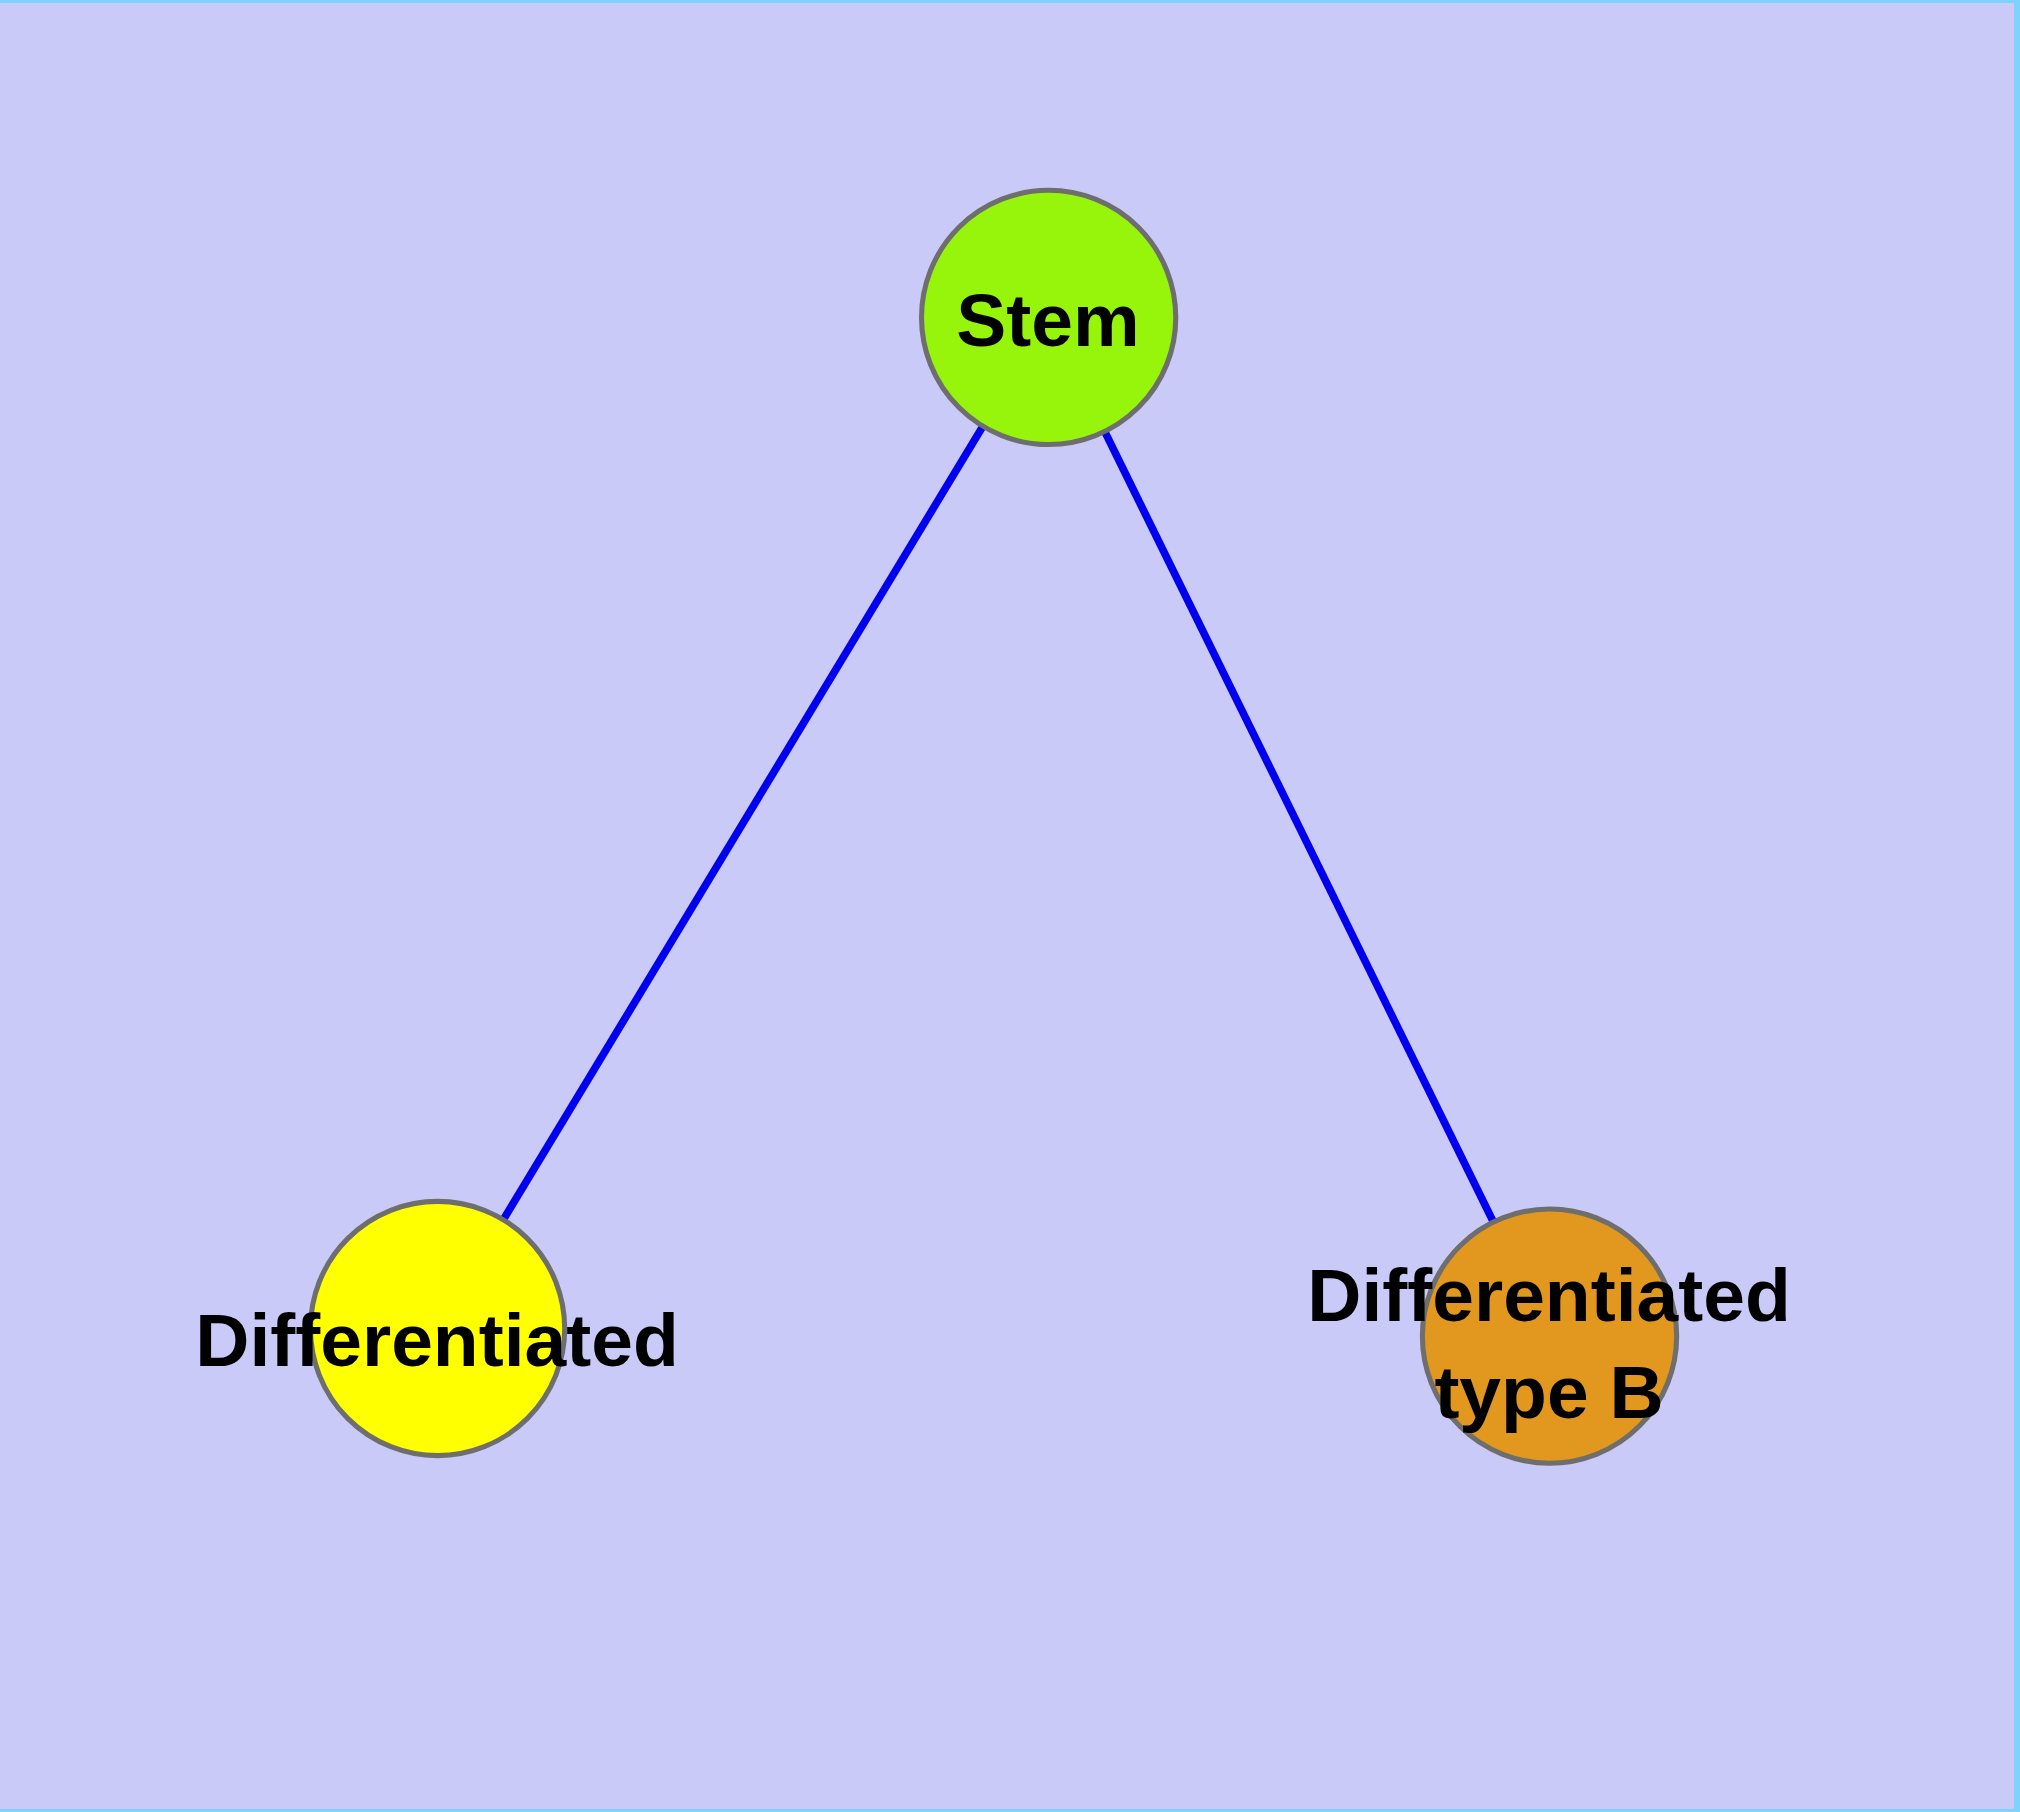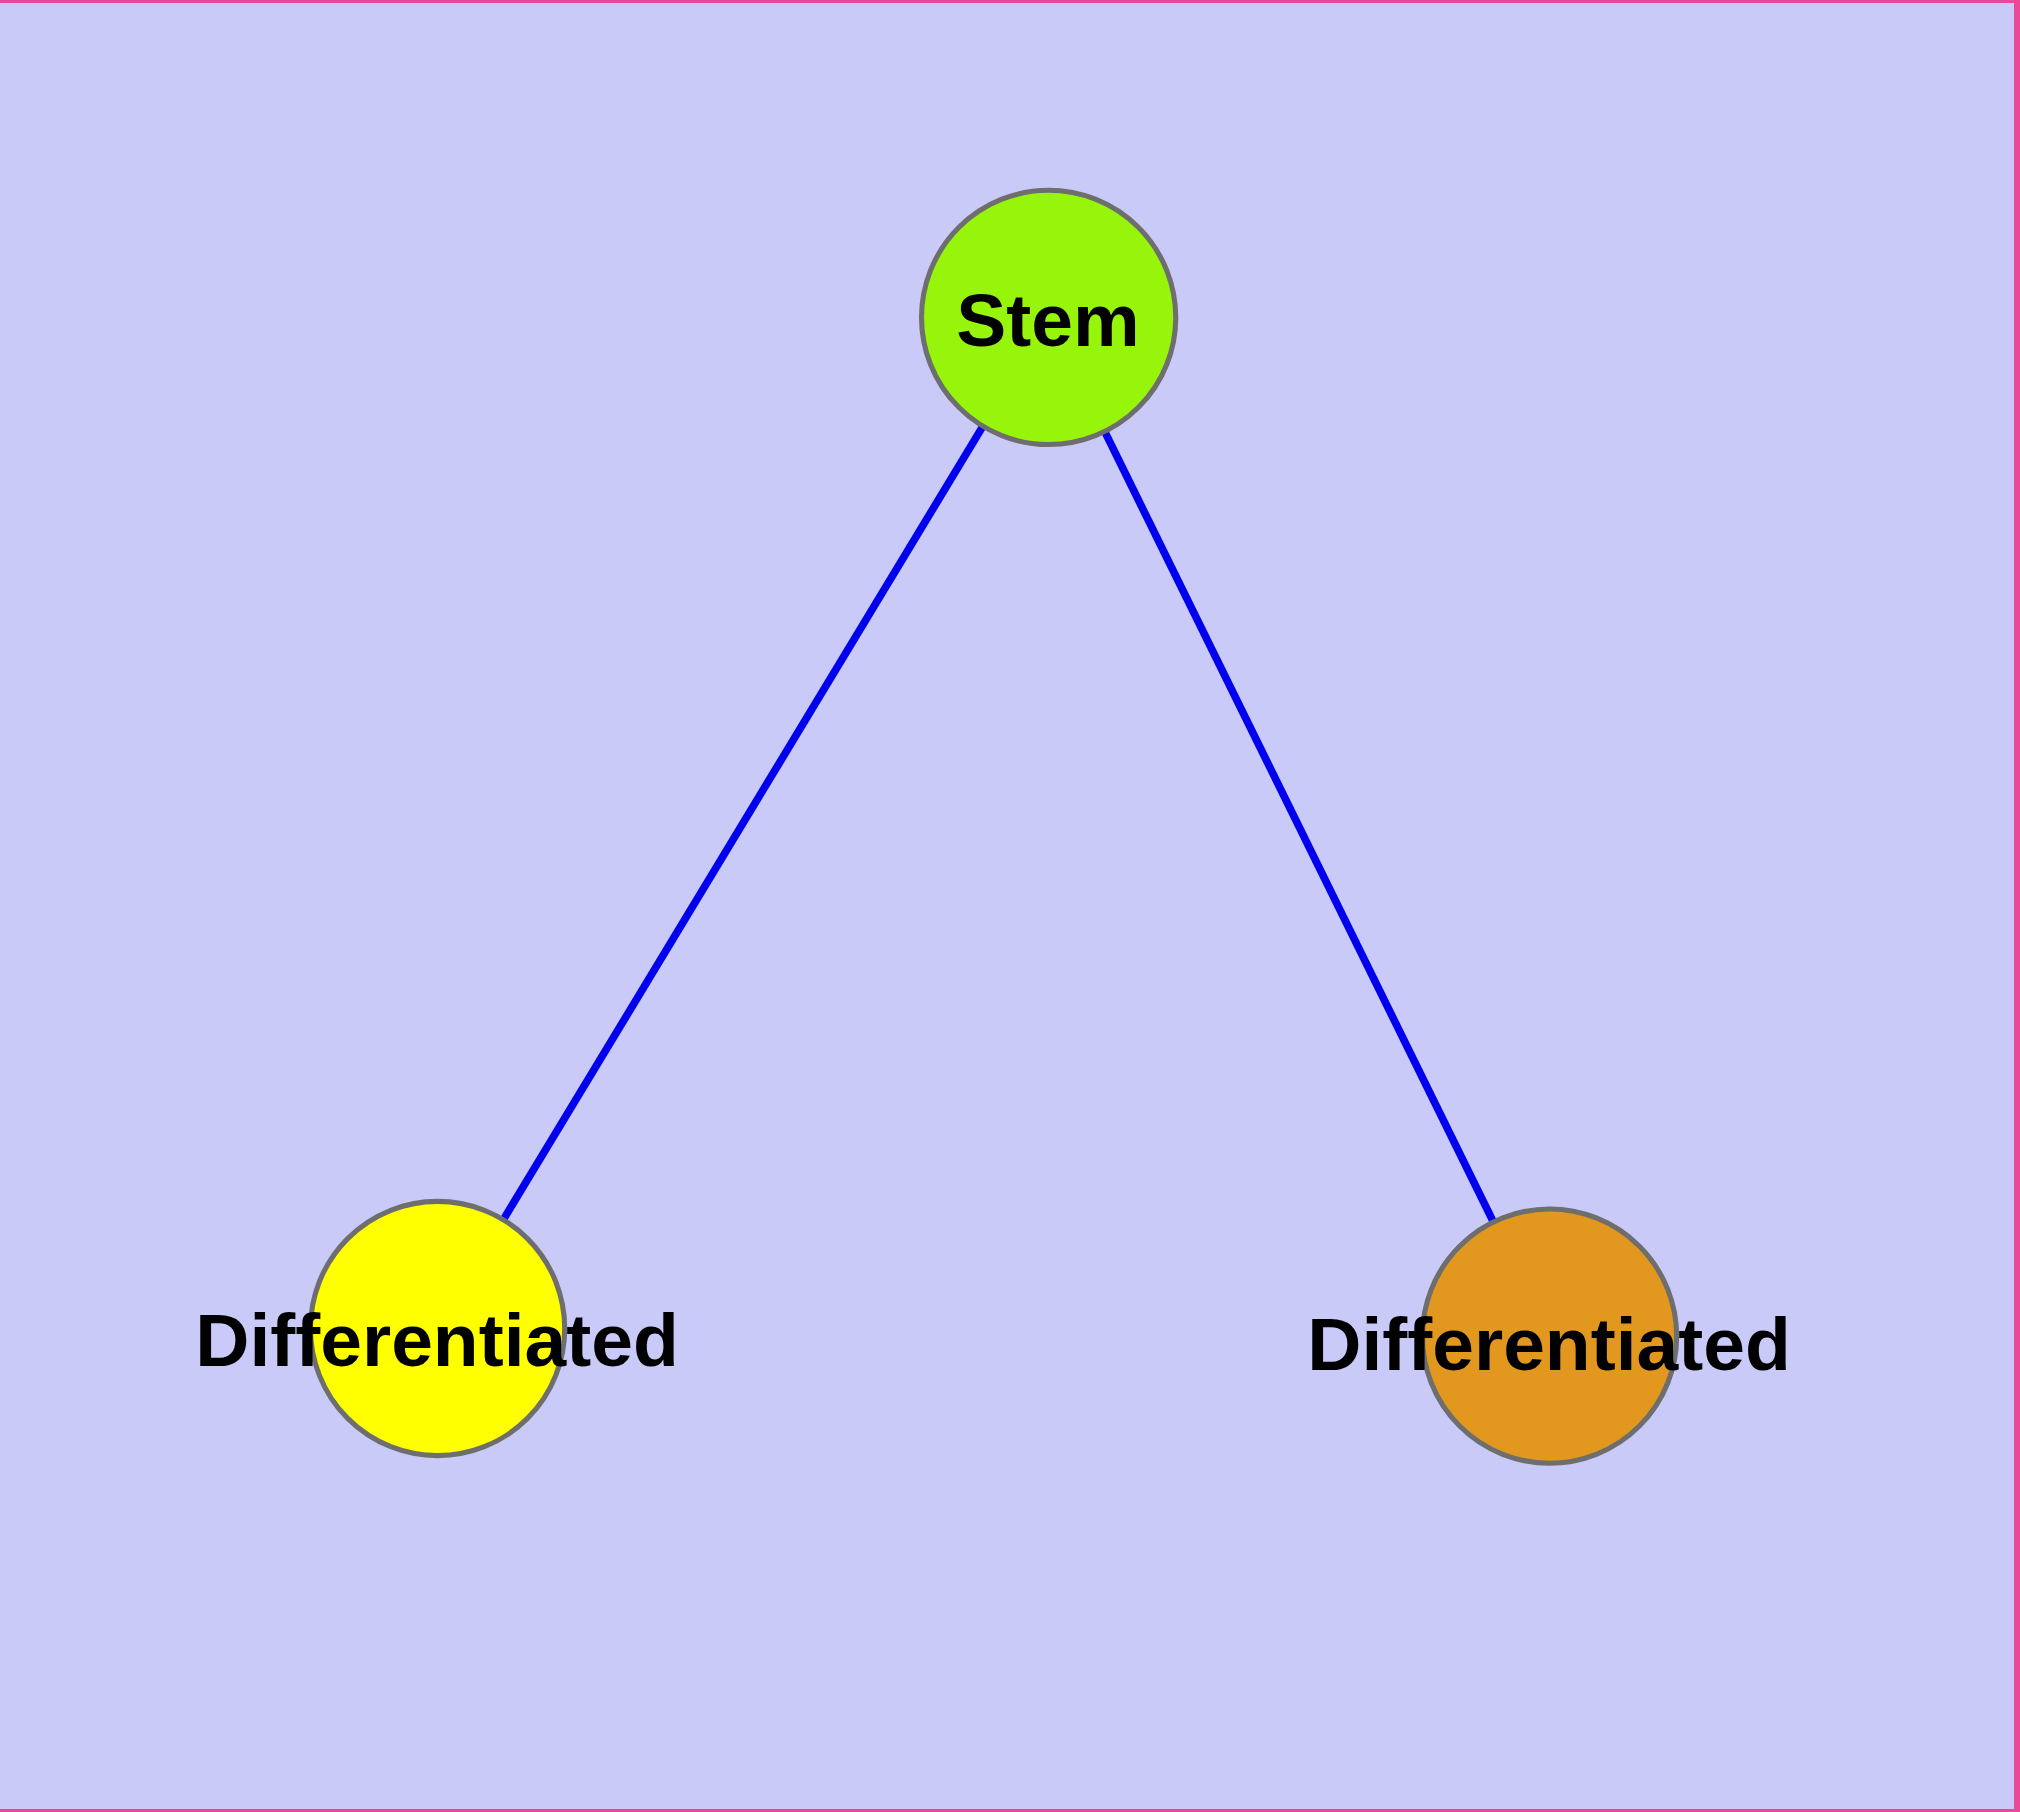--- a/index.html
+++ b/index.html
@@ -4,21 +4,21 @@
 <style>
   html, body {
     margin: 0;
     padding: 0;
     background: #ffffff;
   }
   .page {
     position: relative;
     width: 2021px;
     height: 1812px;
-    background: #ec4899;
+    background: #7dd3fc;
     overflow: hidden;
     font-family: "Liberation Sans", sans-serif;
   }
   .canvas {
     position: absolute;
     top: 2.5px;
     left: 0;
     right: 6.8px;
     bottom: 3.4px;
     overflow: hidden;
@@ -67,17 +67,18 @@
     </svg>
 
     <div class="label" style="left:1048px; top:317px;" data-bind="diagram.nodes.0.label">Stem</div>
 
     <div class="label" style="left:437px; top:1337px;">
       <div data-bind="diagram.nodes.1.label_line1">Differentiated</div>
     </div>
 
     <div class="label" style="left:1549px; top:1341px;">
       <div data-bind="diagram.nodes.2.label_line1">Differentiated</div>
+      <div data-bind="diagram.nodes.2.label_line2">type B</div>
     </div>
 
   </div>
 </div>
 
 
 </body></html>

